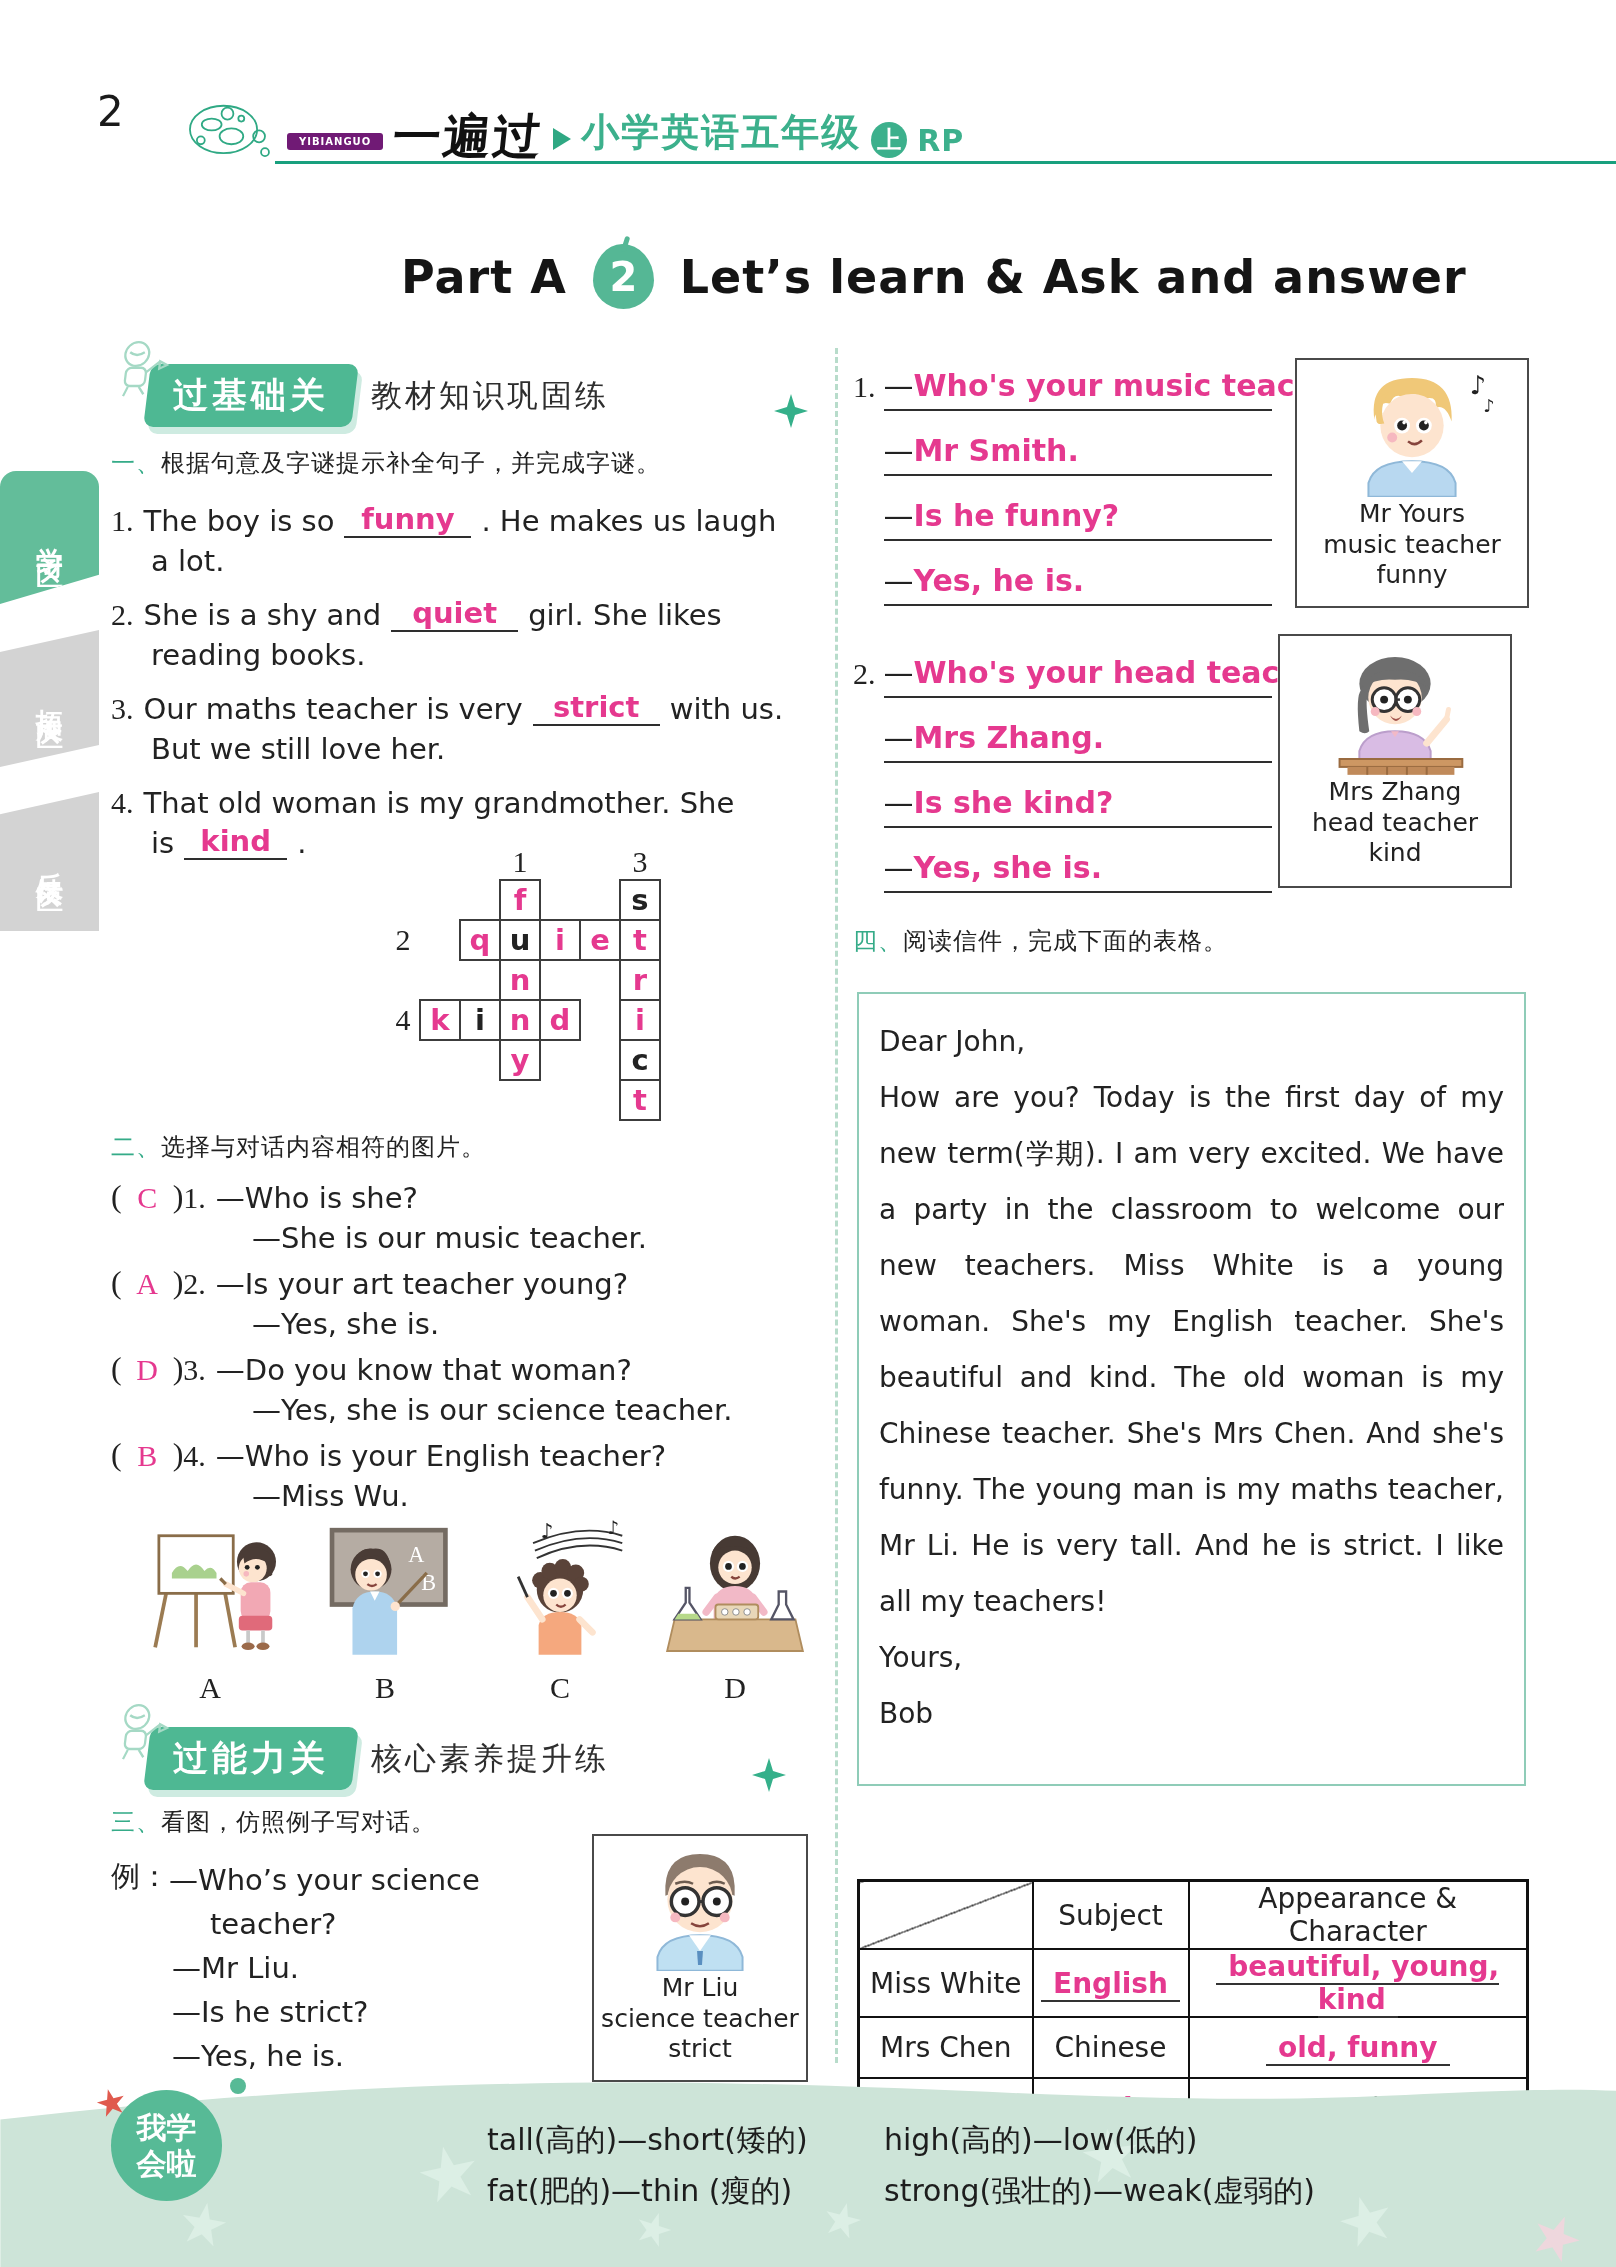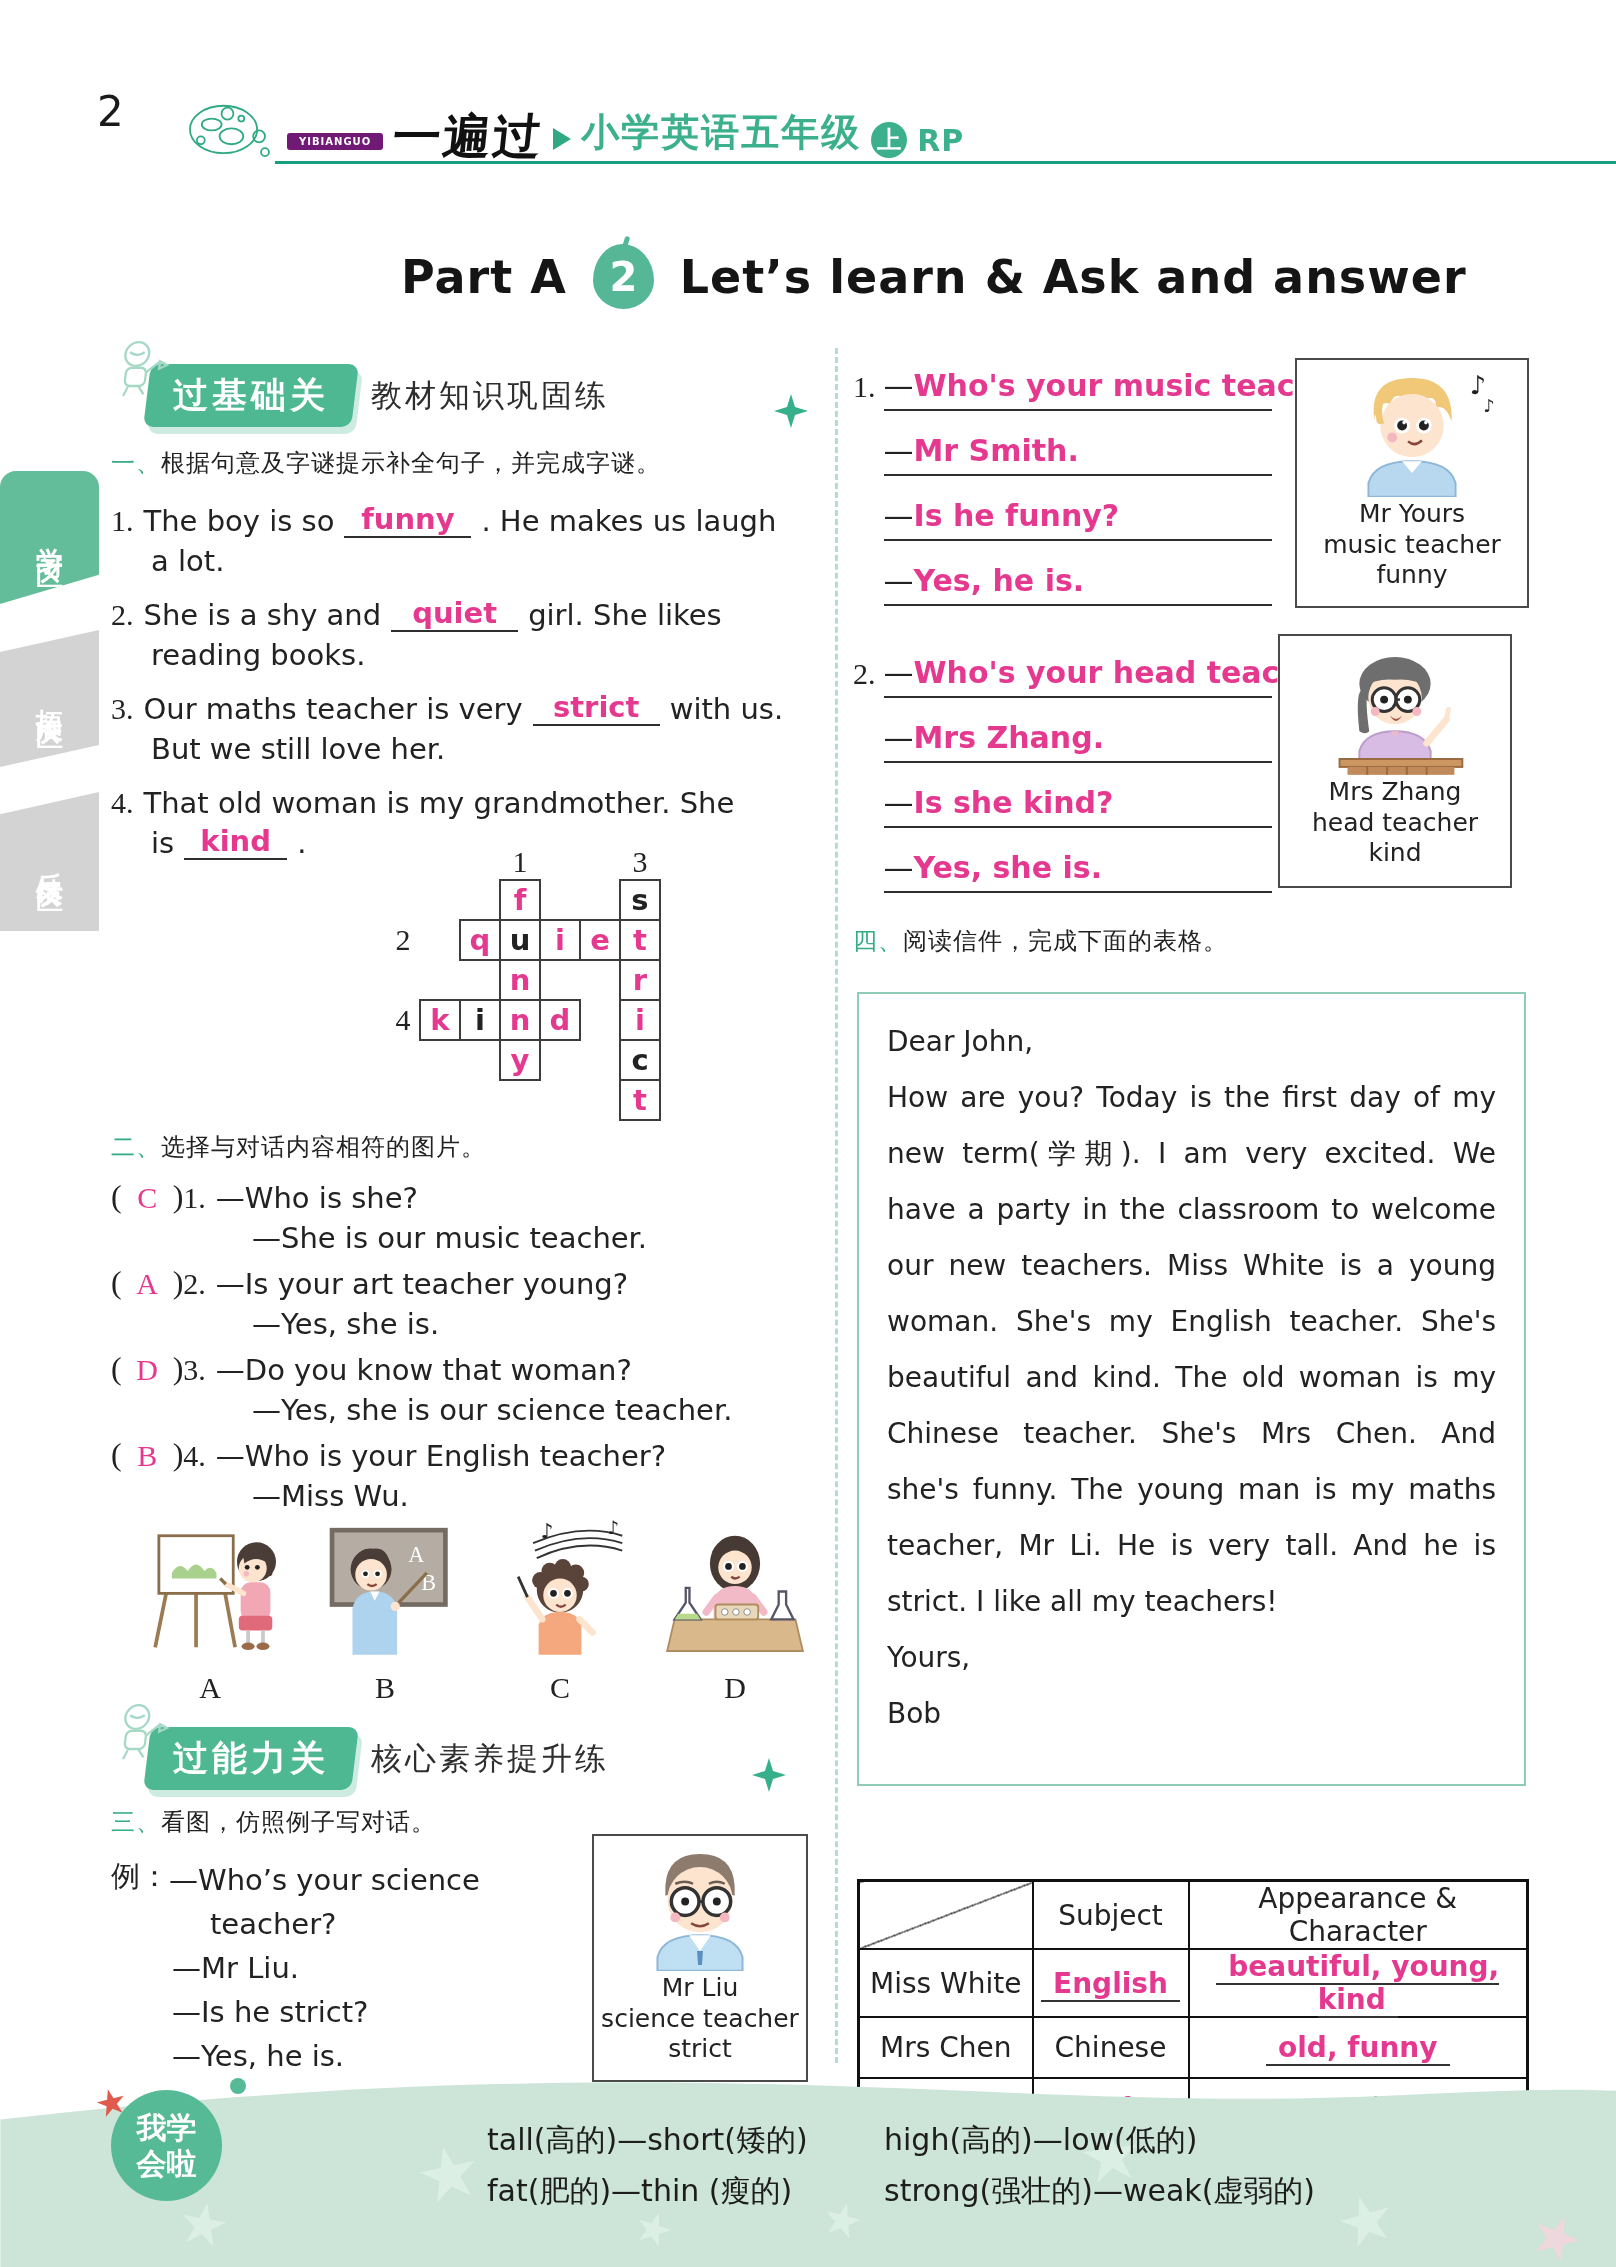--- a/index.html
+++ b/index.html
@@ -107,21 +107,21 @@
   
   .dlg{display:flex;align-items:flex-start;}
   .dlg-num{font-family:"Liberation Serif",serif;font-size:30px;margin-right:8px;margin-top:2px;}
   .dlg-line{width:388px;border-bottom:2.5px solid #2e2e2e;padding-bottom:6px;
             margin-bottom:22px;font-size:30px;white-space:nowrap;}
   .dlg-line .dash{color:#222;}
   .dlg-line .txt{color:#e5398f;font-weight:600;}
 
   
   .letter{border:2.5px solid #8fccb8;width:669px;height:794px;box-sizing:border-box;
-          padding:20px 28px;font-size:28px;line-height:56px;}
+          padding:20px 20px;font-size:28px;line-height:56px;}
   .letter p{margin:0;}
   .letter .body{text-align:justify;}
 
   
   table.grid{border-collapse:collapse;width:669px;table-layout:fixed;}
   table.grid td,table.grid th{border:2.5px solid #111;height:59px;text-align:center;
           font-size:28px;font-weight:normal;padding:0 4px;}
   table.grid{border:3.5px solid #111;margin-top:42px;}
   .diag{background-image:linear-gradient(to bottom right,
         transparent 49.4%, #444 49.4%, #444 50.6%, transparent 50.6%);}

